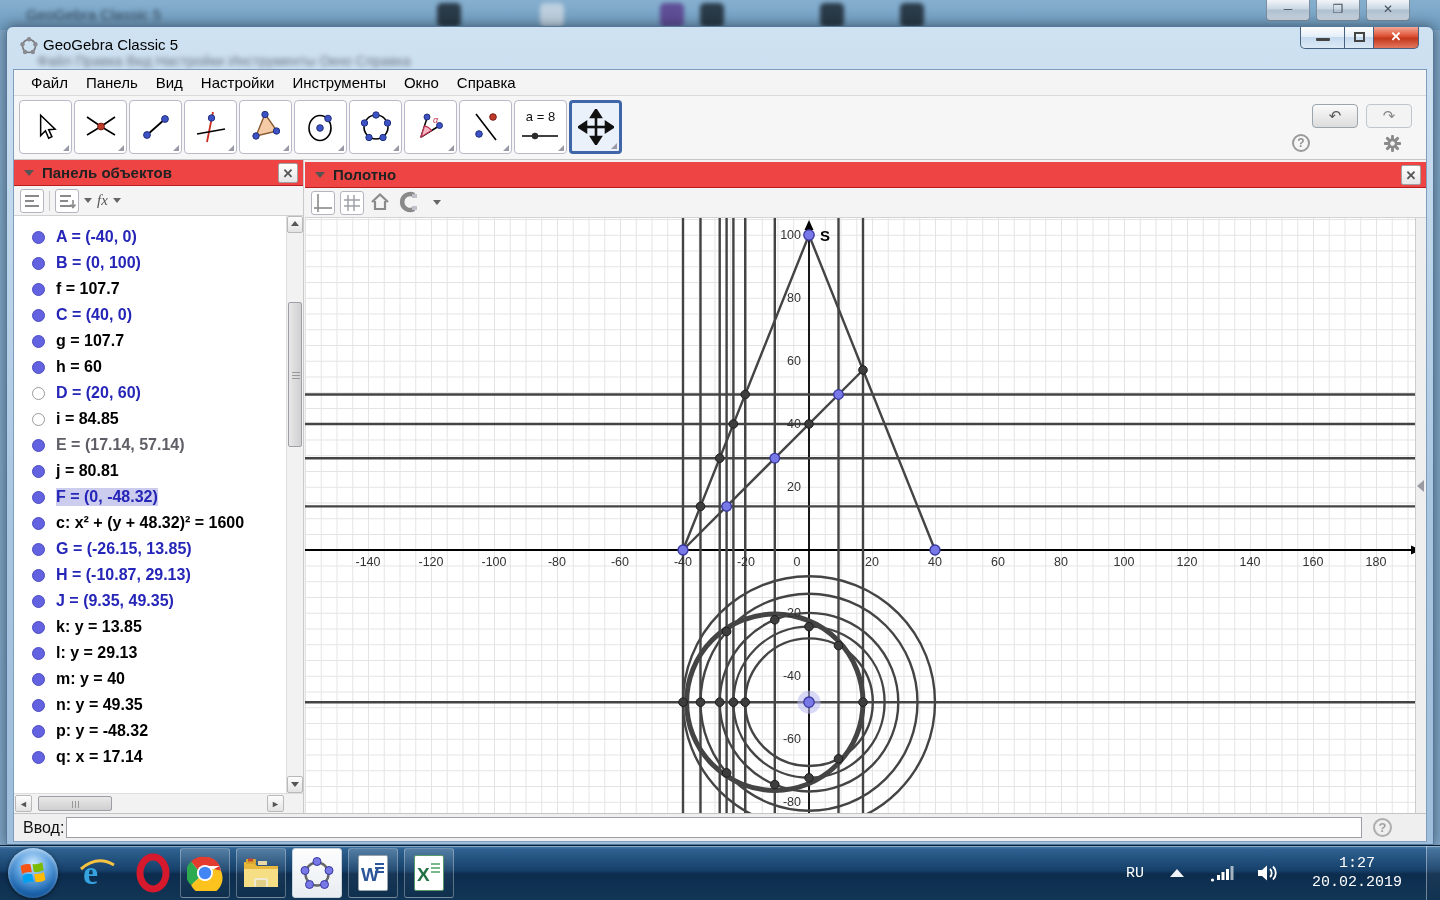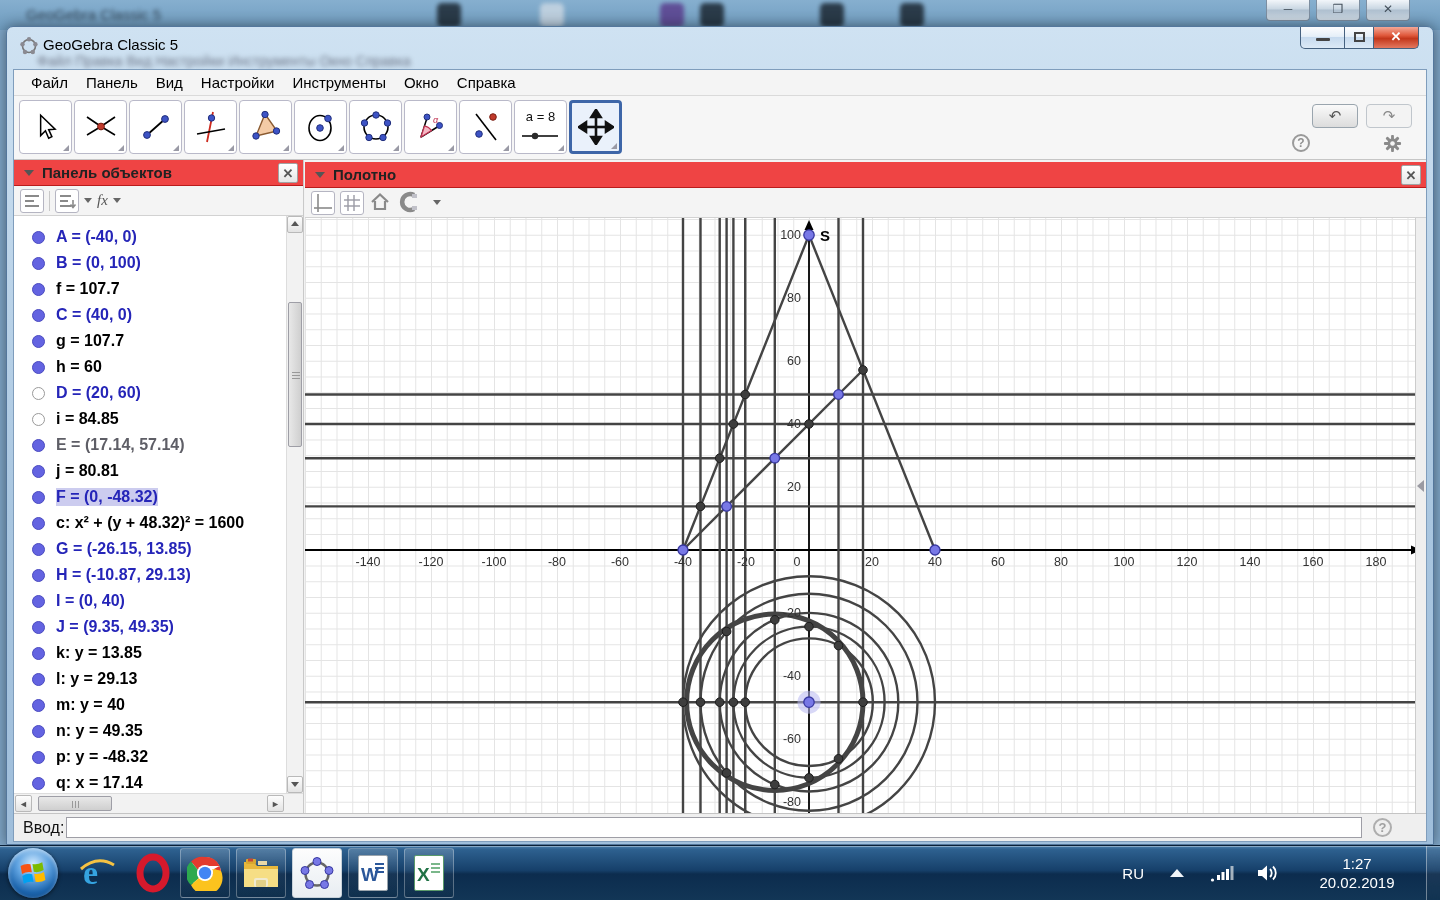--- a/index.html
+++ b/index.html
@@ -147,21 +147,21 @@
     border-top:1px solid #0a2038; }
   .taskbar::before { content:""; position:absolute; left:0; top:0; width:100%; height:1px; background:rgba(255,255,255,.35); }
   .start-orb { position:absolute; left:8px; top:2px; width:50px; height:50px; border-radius:50%;
     background:radial-gradient(circle at 50% 32%, #cfe9ff 0%, #5ea2e0 38%, #1c64ac 68%, #0a3c74 100%);
     box-shadow:inset 0 2px 4px rgba(255,255,255,.6), 0 1px 4px rgba(0,0,0,.6); }
   .tb-slot { position:absolute; top:2px; width:50px; height:50px; border:1px solid rgba(255,255,255,.3);
     border-radius:3px; background:linear-gradient(rgba(255,255,255,.18),rgba(255,255,255,.05) 50%,rgba(0,0,0,.08));
     display:flex; align-items:center; justify-content:center; }
   .tb-free { position:absolute; top:2px; width:50px; height:50px; display:flex; align-items:center; justify-content:center; }
   .tb-slot.active { background:linear-gradient(#fdfdfd,#e8edf2); border-color:#c8d2da; }
-  .tray { position:absolute; right:0; top:0; height:100%; display:flex; align-items:center; }
+  .tray { position:absolute; right:0; top:0; height:100%; display:flex; align-items:center;font-family:Liberation Mono, monospace; }
   .tray-ru { color:#fff; font-size:15px; margin-right:26px; }
   .tray-up { width:0; height:0; border-left:7px solid transparent; border-right:7px solid transparent;
     border-bottom:8px solid #f0f4f8; margin-right:26px; }
   .clockblk { width:110px; text-align:center; color:#fff; font-size:15px; line-height:19px; margin-right:14px; }
   .show-desktop { width:14px; height:100%; border-left:1px solid rgba(255,255,255,.4);
     background:linear-gradient(180deg,rgba(255,255,255,.12),rgba(0,0,0,.05)); }
 
   .doc-icon { position:relative; width:30px; height:36px; background:#fff; border:1px solid #9aa4ac; border-radius:2px; }
   .doc-letter { position:absolute; left:2px; top:8px; width:100%; text-align:left; font-size:19px; font-weight:bold; }
   .doc-lines { position:absolute; right:3px; top:7px; width:9px; height:2px; }
@@ -428,24 +428,20 @@
                 <span class="alg-bullet"></span>
                 <span class="alg-text black">c: x² + (y + 48.32)² = 1600</span>
               </div>
               <div class="alg-row">
                 <span class="alg-bullet"></span>
                 <span class="alg-text blue">G = (-26.15, 13.85)</span>
               </div>
               <div class="alg-row">
                 <span class="alg-bullet"></span>
                 <span class="alg-text blue">H = (-10.87, 29.13)</span>
-              </div>
-              <div class="alg-row">
-                <span class="alg-bullet"></span>
-                <span class="alg-text blue">I = (0, 40)</span>
               </div>
               <div class="alg-row">
                 <span class="alg-bullet"></span>
                 <span class="alg-text blue">J = (9.35, 49.35)</span>
               </div>
               <div class="alg-row">
                 <span class="alg-bullet"></span>
                 <span class="alg-text black">k: y = 13.85</span>
               </div>
               <div class="alg-row">

